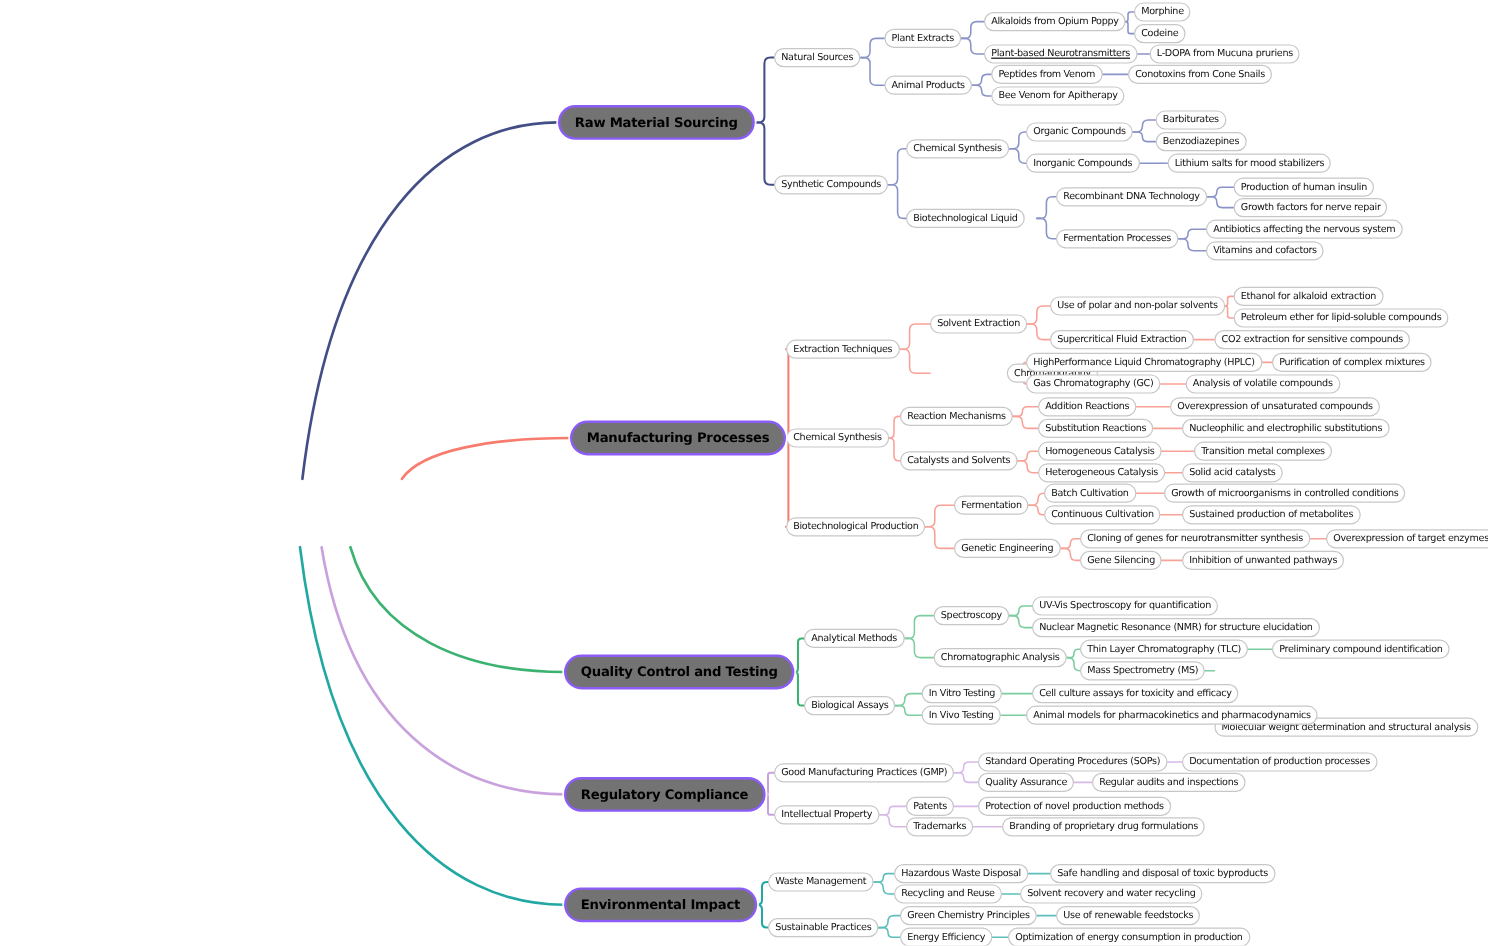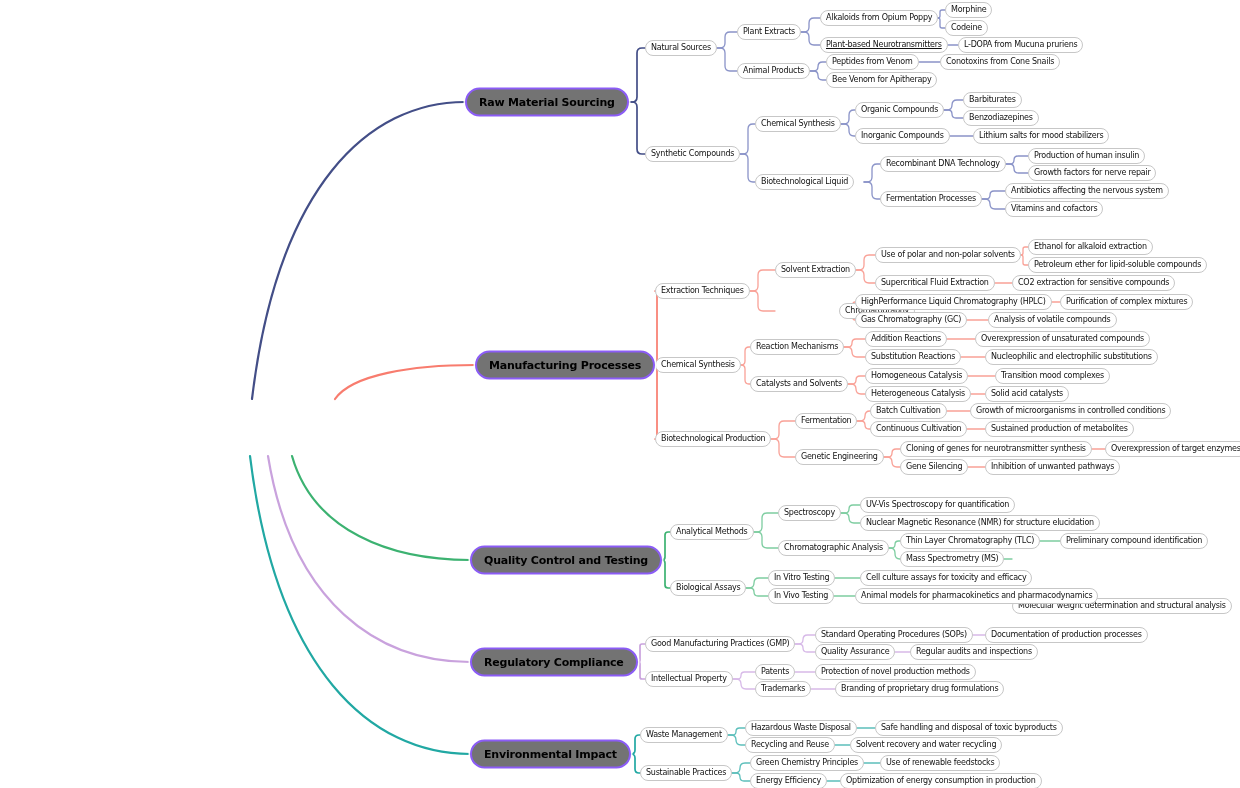--- a/index.html
+++ b/index.html
@@ -171,21 +171,21 @@
       <div class="node" style="left: 855px; top: 320px;">Gas Chromatography (GC)</div>
       <div class="node" style="left: 988px; top: 320px;">Analysis of volatile compounds</div>
       <div class="node" style="left: 655px; top: 365px;">Chemical Synthesis</div>
       <div class="node" style="left: 750px; top: 347px;">Reaction Mechanisms</div>
       <div class="node" style="left: 865px; top: 339px;">Addition Reactions</div>
       <div class="node" style="left: 975px; top: 339px;">Overexpression of unsaturated compounds</div>
       <div class="node" style="left: 865px; top: 357px;">Substitution Reactions</div>
       <div class="node" style="left: 985px; top: 357px;">Nucleophilic and electrophilic substitutions</div>
       <div class="node" style="left: 750px; top: 384px;">Catalysts and Solvents</div>
       <div class="node" style="left: 865px; top: 376px;">Homogeneous Catalysis</div>
-      <div class="node" style="left: 995px; top: 376px;">Transition mood complexes</div>
+      <div class="node" style="left: 995px; top: 376px;">Transition metal complexes</div>
       <div class="node" style="left: 865px; top: 394px;">Heterogeneous Catalysis</div>
       <div class="node" style="left: 985px; top: 394px;">Solid acid catalysts</div>
       <div class="node" style="left: 655px; top: 439px;">Biotechnological Production</div>
       <div class="node" style="left: 795px; top: 421px;">Fermentation</div>
       <div class="node" style="left: 870px; top: 411px;">Batch Cultivation</div>
       <div class="node" style="left: 970px; top: 411px;">Growth of microorganisms in controlled conditions</div>
       <div class="node" style="left: 870px; top: 429px;">Continuous Cultivation</div>
       <div class="node" style="left: 985px; top: 429px;">Sustained production of metabolites</div>
       <div class="node" style="left: 795px; top: 457px;">Genetic Engineering</div>
       <div class="node" style="left: 900px; top: 449px;">Cloning of genes for neurotransmitter synthesis</div>

